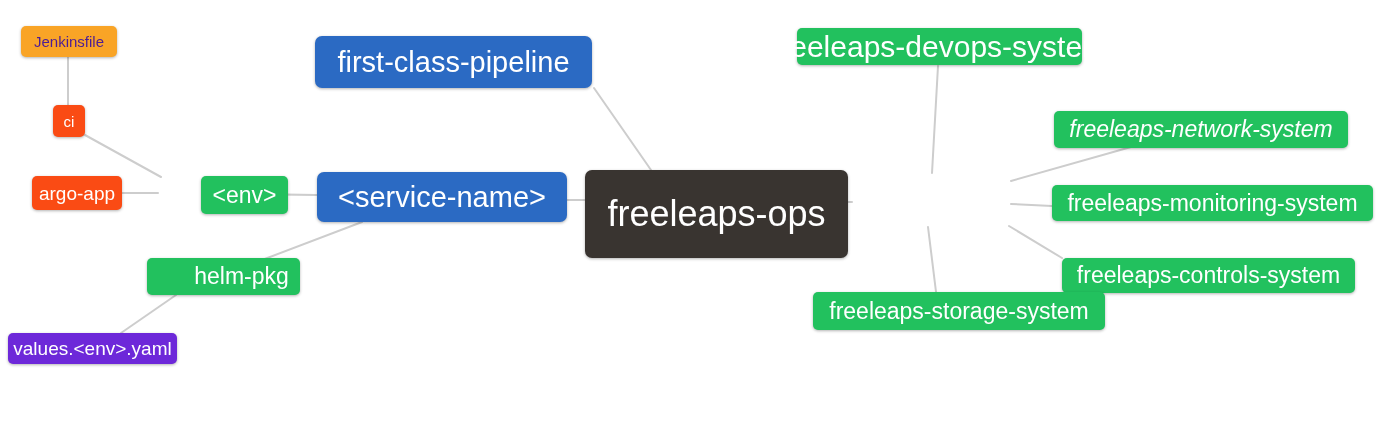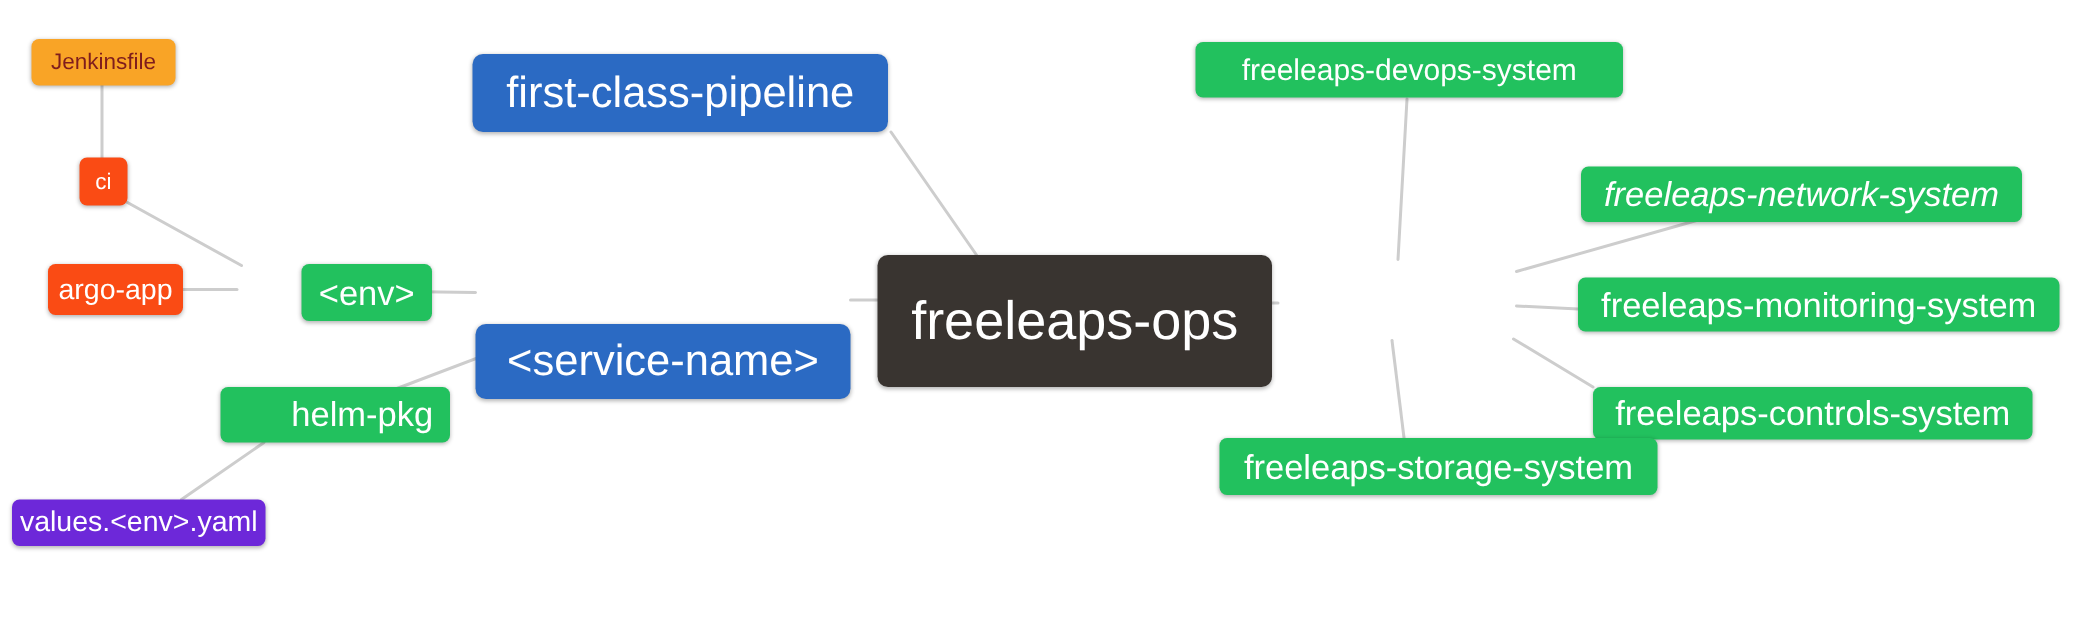--- a/index.html
+++ b/index.html
@@ -50,25 +50,25 @@
       <line x1="844" y1="202" x2="852" y2="202" stroke="#cdcdcd" stroke-width="2" stroke-linecap="round"></line>
       <line x1="932" y1="173" x2="938" y2="66" stroke="#cdcdcd" stroke-width="2" stroke-linecap="round"></line>
       <line x1="1011" y1="181" x2="1131" y2="147" stroke="#cdcdcd" stroke-width="2" stroke-linecap="round"></line>
       <line x1="1011" y1="204" x2="1052" y2="206" stroke="#cdcdcd" stroke-width="2" stroke-linecap="round"></line>
       <line x1="1009" y1="226" x2="1062" y2="258" stroke="#cdcdcd" stroke-width="2" stroke-linecap="round"></line>
       <line x1="928" y1="227" x2="938" y2="308" stroke="#cdcdcd" stroke-width="2" stroke-linecap="round"></line>
     </svg>
 
 <div class="node" style="left: 585px; top: 170px; width: 263px; height: 88px; font-size: 36px; background: rgb(57, 52, 48); color: rgb(255, 255, 255); border-radius: 7px;">freeleaps-ops</div>
     <div class="node" style="left: 315px; top: 36px; width: 277px; height: 52px; font-size: 29px; background: rgb(43, 106, 195); color: rgb(255, 255, 255); border-radius: 7px;">first-class-pipeline</div>
-    <div class="node" style="left: 317px; top: 172px; width: 250px; height: 50px; font-size: 29px; background: rgb(43, 106, 195); color: rgb(255, 255, 255); border-radius: 7px; margin-top: 44px;">&lt;service-name&gt;</div>
+    <div class="node" style="left: 317px; top: 172px; width: 250px; height: 50px; font-size: 29px; background: rgb(43, 106, 195); color: rgb(255, 255, 255); border-radius: 7px;">&lt;service-name&gt;</div>
     <div class="node" style="left: 158px; top: 176px; width: 87px; height: 38px; font-size: 23px; background: rgb(34, 193, 94); color: rgb(255, 255, 255); border-radius: 5px; margin-left: 43px;">&lt;env&gt;</div>
     <div class="node" style="left: 147px; top: 258px; width: 117px; height: 37px; font-size: 23px; background: rgb(34, 193, 94); color: rgb(255, 255, 255); border-radius: 5px; padding-left: 36px;">helm-pkg</div>
     <div class="node" style="left: 53px; top: 105px; width: 32px; height: 32px; font-size: 15px; background: rgb(250, 75, 20); color: rgb(255, 255, 255); border-radius: 5px;">ci</div>
     <div class="node" style="left: 32px; top: 176px; width: 90px; height: 34px; font-size: 19px; background: rgb(250, 75, 20); color: rgb(255, 255, 255); border-radius: 5px;">argo-app</div>
-    <div class="node" style="left: 21px; top: 26px; width: 96px; height: 31px; font-size: 15px; background: rgb(249, 164, 38); color: #7f1d1d; border-radius: 5px;">Jenkinsfile</div>
+    <div class="node" style="left: 21px; top: 26px; width: 96px; height: 31px; font-size: 15px; background: rgb(249, 164, 38); color: #4c1d95; border-radius: 5px;">Jenkinsfile</div>
     <div class="node" style="left: 8px; top: 333px; width: 169px; height: 31px; font-size: 19px; background: #6d28d9; color: rgb(255, 255, 255); border-radius: 5px;">values.&lt;env&gt;.yaml</div>
-    <div class="node" style="left: 797px; top: 28px; width: 285px; height: 37px; font-size: 20px; background: rgb(34, 193, 94); color: rgb(255, 255, 255); border-radius: 5px;">freeleaps-devops-system</div>
+    <div class="node" style="left: 797px; top: 28px; width: 285px; height: 37px; font-size: 30px; background: rgb(34, 193, 94); color: rgb(255, 255, 255); border-radius: 5px;">freeleaps-devops-system</div>
     <div class="node" style="left: 1054px; top: 111px; width: 294px; height: 37px; font-size: 23px; background: rgb(34, 193, 94); color: rgb(255, 255, 255); border-radius: 5px; font-style: italic;">freeleaps-network-system</div>
     <div class="node" style="left: 1052px; top: 185px; width: 321px; height: 36px; font-size: 23px; background: rgb(34, 193, 94); color: rgb(255, 255, 255); border-radius: 5px;">freeleaps-monitoring-system</div>
     <div class="node" style="left: 1062px; top: 258px; width: 293px; height: 35px; font-size: 23px; background: rgb(34, 193, 94); color: rgb(255, 255, 255); border-radius: 5px;">freeleaps-controls-system</div>
     <div class="node" style="left: 813px; top: 292px; width: 292px; height: 38px; font-size: 23px; background: rgb(34, 193, 94); color: rgb(255, 255, 255); border-radius: 5px;">freeleaps-storage-system</div>
   </div>
 
 </body></html>

